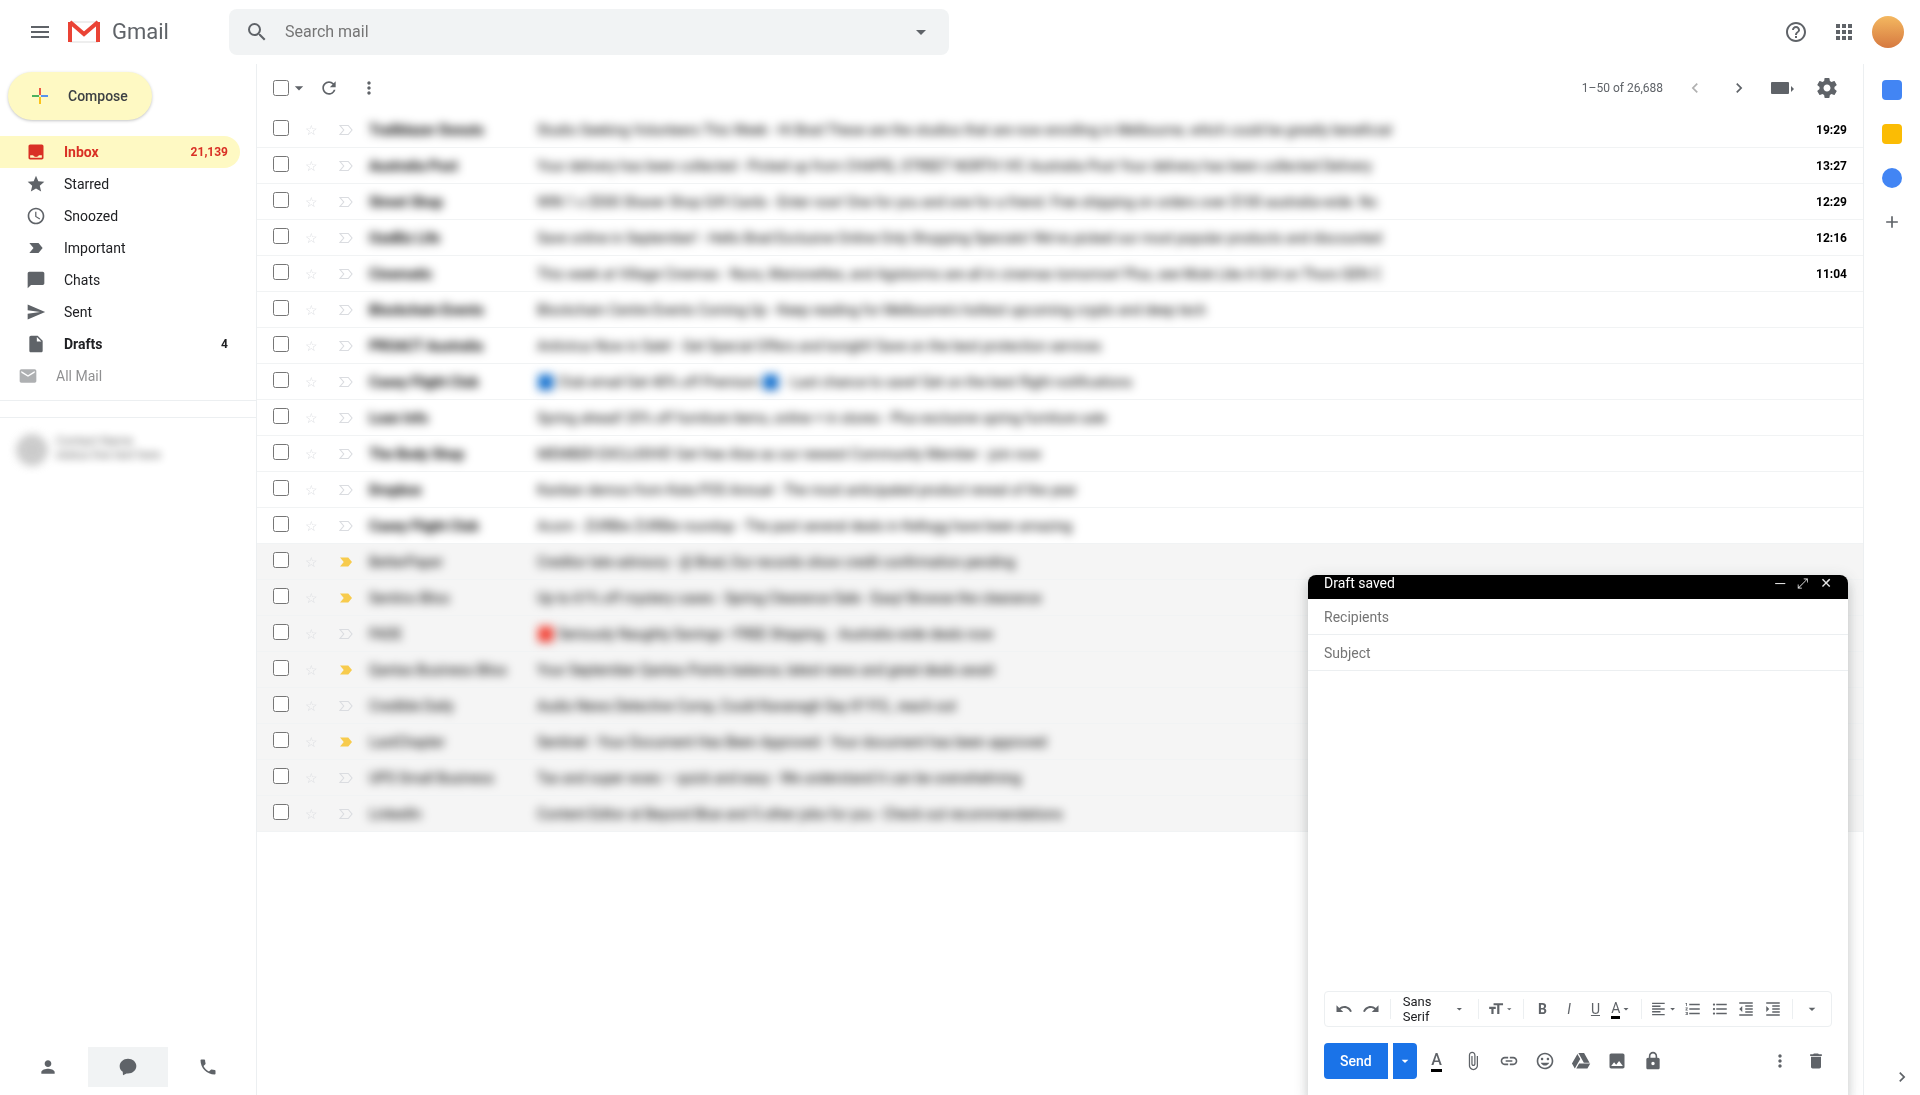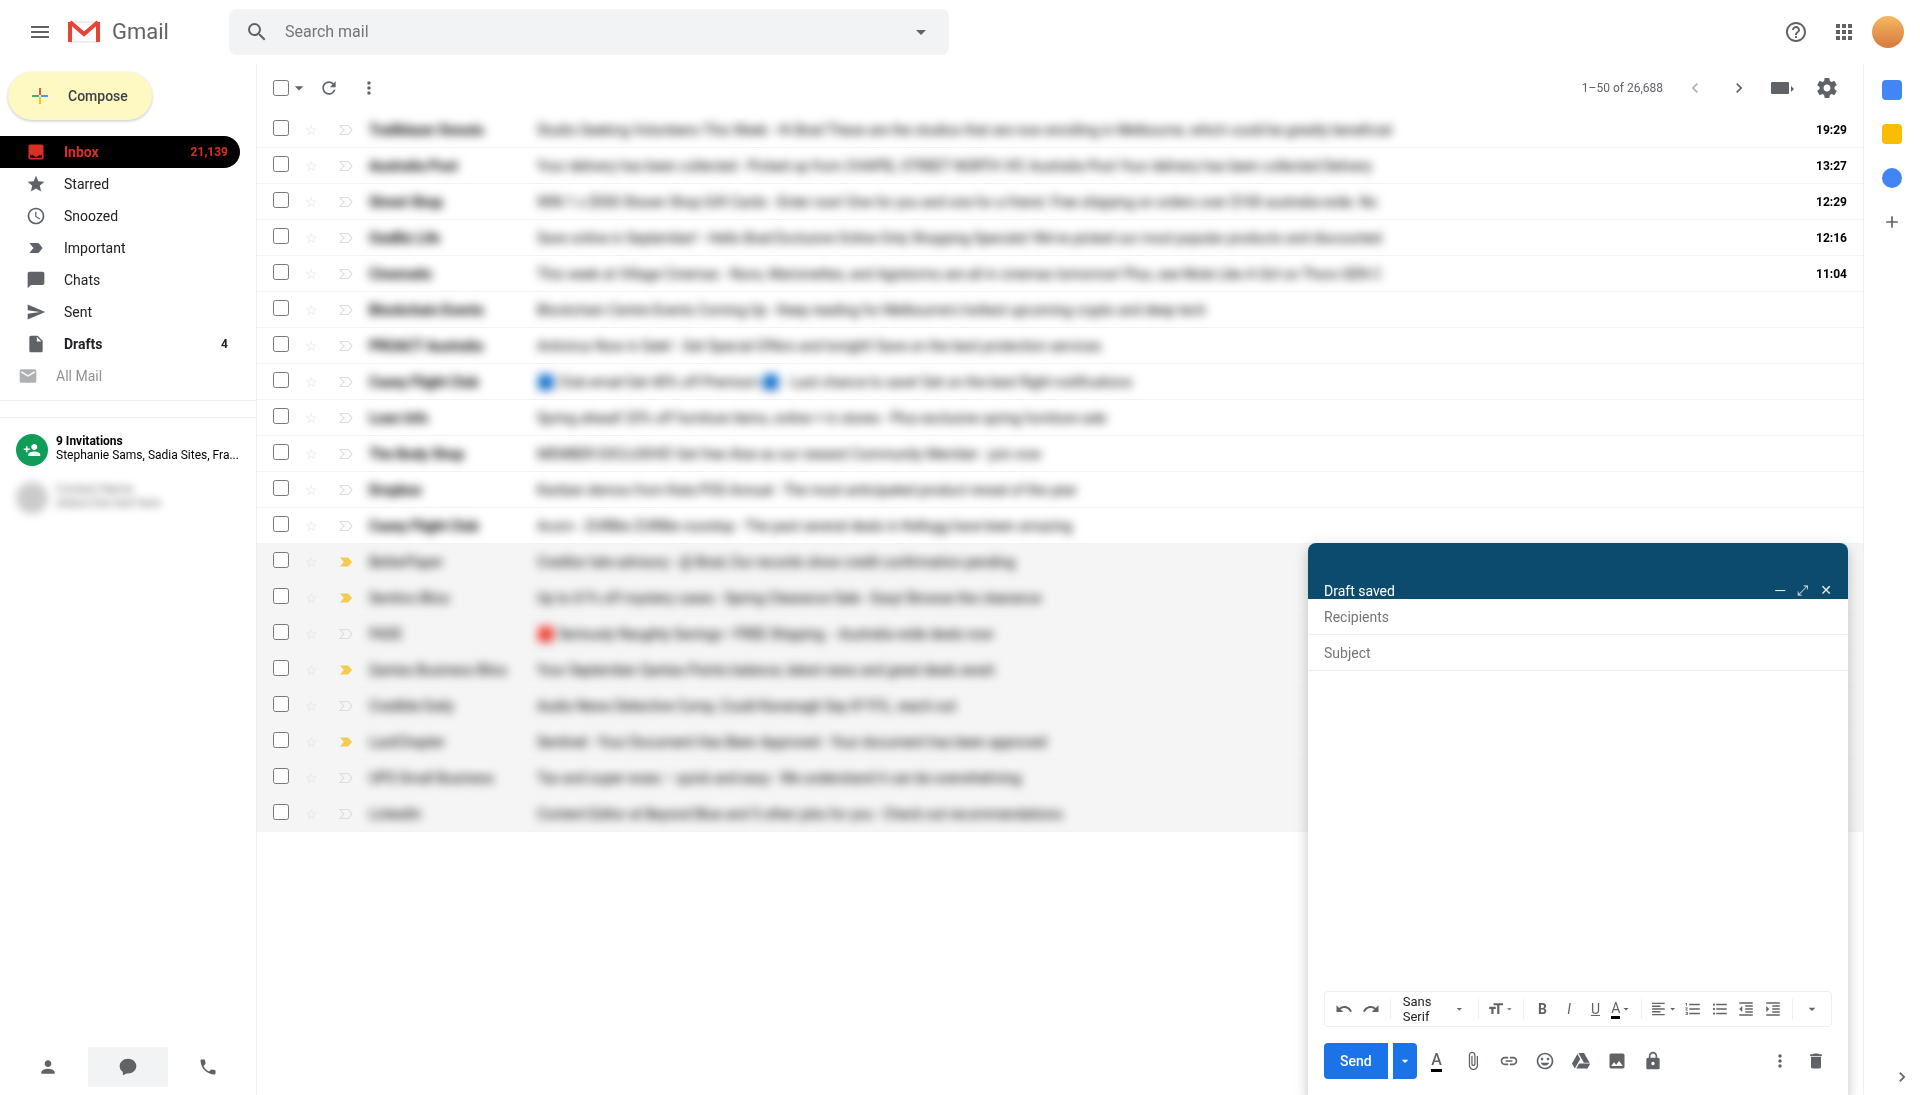--- a/index.html
+++ b/index.html
@@ -19,21 +19,21 @@
 .avatar { width: 32px; height: 32px; border-radius: 50%; background: linear-gradient(#f4b860, #d67940); }
 
 
 .content { display: flex; height: calc(100vh - 64px); }
 
 
 .sidebar { width: 256px; padding-top: 8px; display: flex; flex-direction: column; }
 .compose-btn { margin: 0 0 16px 8px; height: 48px; padding: 0 24px 0 16px; border-radius: 24px; background: #fef9c3; box-shadow: 0 1px 3px rgba(60,64,67,.3); display: inline-flex; align-items: center; gap: 12px; cursor: pointer; width: fit-content; }
 .compose-btn span { font-size: 14px; color: #3c4043; font-weight: 500; }
 .nav-item { height: 32px; display: flex; align-items: center; padding: 0 12px 0 26px; border-radius: 0 16px 16px 0; margin-right: 16px; cursor: pointer; font-size: 14px; color: #202124; }
-.nav-item.active { background: #000000; color: #d93025; font-weight: 700; }
+.nav-item.active { background: #fef9c3; color: #d93025; font-weight: 700; }
 .nav-item .nav-icon { width: 20px; margin-right: 18px; display: flex; align-items: center; justify-content: center; }
 .nav-item .count { margin-left: auto; font-size: 12px; }
 .nav-item.bold { font-weight: 700; }
 .sidebar-sep { border-top: 1px solid #eceff1; margin: 8px 0; }
 .user-row { display: flex; align-items: center; padding: 4px 16px; font-size: 14px; color: #202124; }
 .user-row .ava { width: 32px; height: 32px; border-radius: 50%; background: #ddd; margin-right: 8px; position: relative; }
 .user-row .ava.brad { background: linear-gradient(#f4b860, #d67940); }
 .user-row .ava .dot { position:absolute; bottom:0; right:0; width:10px; height:10px; background:#0f9d58; border-radius:50%; border:2px solid #fff; }
 .user-row .plus { margin-left: auto; color: #5f6368; }
 .invite-row { display: flex; padding: 8px 16px; }
@@ -63,21 +63,21 @@
 .email-row.read { background: #f5f5f5; }
 .email-row.read .sender, .email-row.read .time { font-weight: 400; }
 
 
 .side-panel { width: 56px; display: flex; flex-direction: column; align-items: center; padding-top: 16px; gap: 24px; }
 .sp-icon { width: 20px; height: 20px; border-radius: 4px; cursor:pointer; }
 .sp-show { position: absolute; right: 8px; bottom: 8px; }
 
 
 .compose-window { position: fixed; bottom: 0; right: 72px; width: 540px; background: #fff; border-radius: 8px 8px 0 0; box-shadow: 0 8px 10px 1px rgba(60,64,67,.15), 0 3px 14px 2px rgba(60,64,67,.12); z-index: 100; }
-.compose-header { height: 56px; background: #0c4a6e; color: #fff; border-radius: 8px 8px 0 0; display: flex; align-items: flex-end; padding: 0 16px; font-size: 14px; }
+.compose-header { height: 24px; background: #000000; color: #fff; border-radius: 8px 8px 0 0; display: flex; align-items: flex-start; padding: 0 16px; font-size: 14px; }
 .compose-header .ch-actions { margin-left: auto; display: flex; gap: 12px; }
 .compose-header .ch-actions span { cursor: pointer; opacity: 0.9; font-size: 14px; }
 .compose-field { padding: 8px 16px; border-bottom: 1px solid #eceff1; }
 .compose-field input { width: 100%; border: none; outline: none; font-size: 14px; color: #5f6368; }
 .compose-body { height: 320px; padding: 16px; }
 .format-bar { border: 1px solid #eceff1; border-radius: 4px; margin: 0 16px 4px 16px; height: 36px; display: flex; align-items: center; padding: 0 8px; gap: 4px; }
 .format-bar .fb-btn { width: 28px; height: 28px; display:flex; align-items:center; justify-content:center; cursor:pointer; border-radius:4px; color:#5f6368; font-size:14px; }
 .format-bar .fb-sep { width:1px; height:20px; background:#eceff1; margin: 0 4px; }
 .format-bar .font-sel { font-size: 13px; color: #202124; padding: 0 4px; display:flex; align-items:center; gap:4px; }
 .compose-actions { padding: 12px 16px 16px 16px; display: flex; align-items: center; gap: 4px; }
@@ -209,31 +209,20 @@
       <span class="nav-icon">
           <svg width="20" height="20" viewBox="0 0 24 24">
             <path fill="#5f6368" d="M20 4H4c-1.1 0-2 .9-2 2v12c0 1.1.9 2 2 2h16c1.1 0 2-.9 2-2V6c0-1.1-.9-2-2-2zm0 4l-8 5-8-5V6l8 5 8-5v2z"></path>
           </svg>
         </span>
       <span>All Mail</span>
     </div>
 
     <div class="sidebar-sep"></div>
     <div class="sidebar-sep"></div>
-    <div class="invite-row">
-      <div class="ava">
-          <svg width="18" height="18" viewBox="0 0 24 24">
-            <path fill="#fff" d="M15 12c2.21 0 4-1.79 4-4s-1.79-4-4-4-4 1.79-4 4 1.79 4 4 4zm-9-2V7H4v3H1v2h3v3h2v-3h3v-2H6zm9 4c-2.67 0-8 1.34-8 4v2h16v-2c0-2.66-5.33-4-8-4z"></path>
-          </svg>
-        </div>
-      <div class="txt">
-        <div class="title">9 Invitations</div>
-        <div>Stephanie Sams, Sadia Sites, Fra...</div>
-      </div>
-    </div>
     <div class="invite-row" style="filter:blur(4px);opacity:0.6">
       <div class="ava" style="background:#aaa"></div>
       <div class="txt">
           <div>Contact Name</div>
           <div>status line text here</div>
         </div>
     </div>
 
     <div class="sidebar-bottom">
       <div class="btab">

